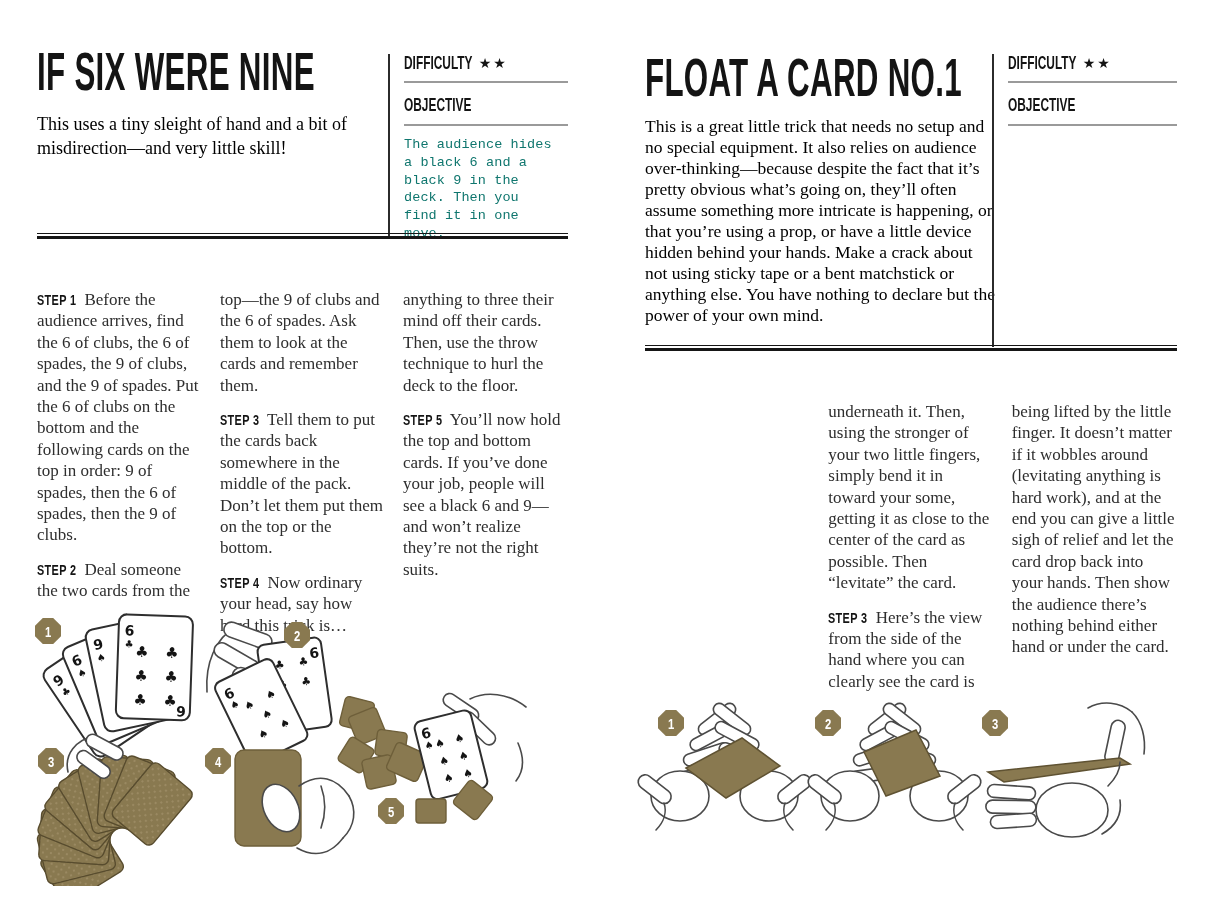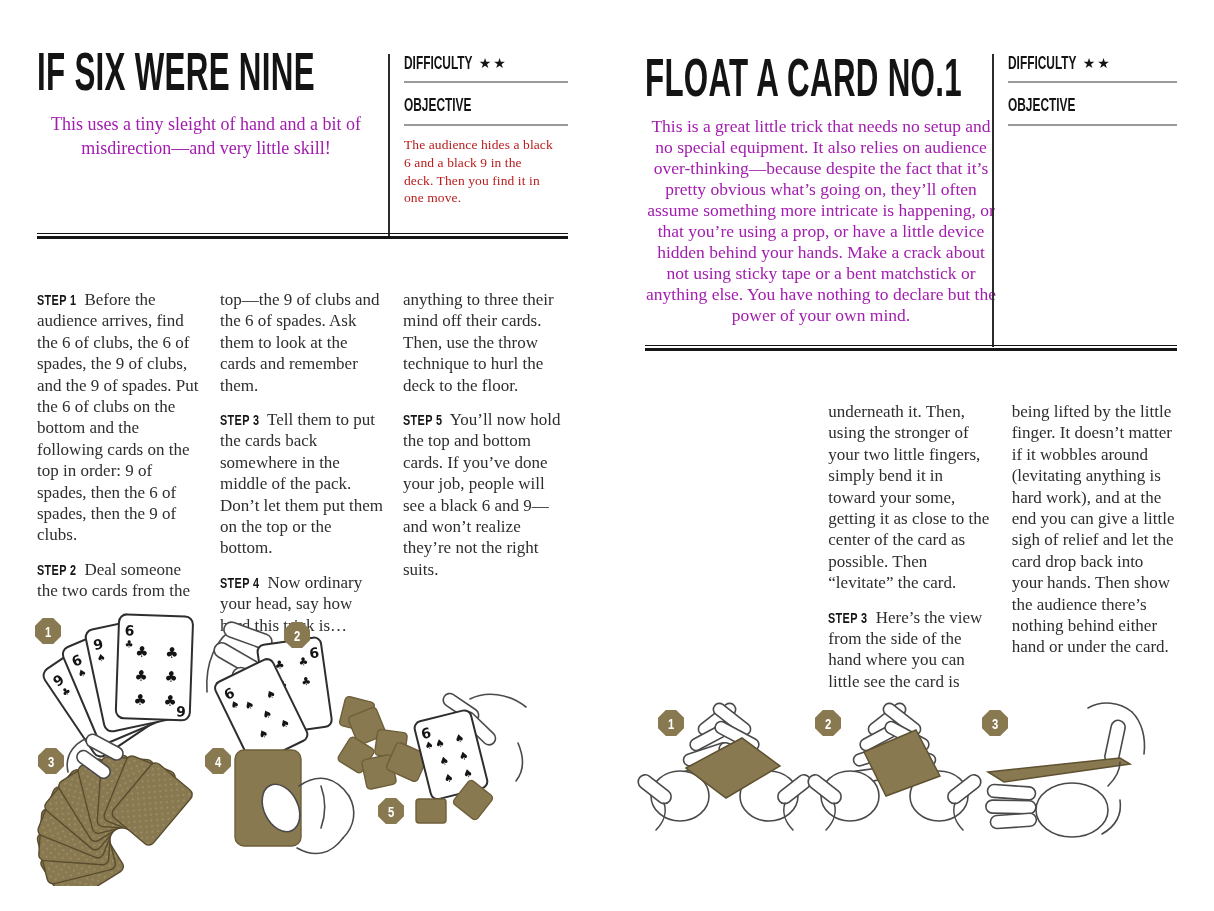--- a/index.html
+++ b/index.html
@@ -19,25 +19,25 @@
   .sb-h {
     font-family:"Liberation Sans", sans-serif; font-weight:700; font-size:17.5px;
     color:#141414; display:inline-block; white-space:nowrap;
     transform:scaleX(.68); transform-origin:0 50%;
   }
   .diff-row { display:flex; align-items:center; height:22px; }
   .diff-row .sb-h { margin-right:-26px; }
   .stars { font-family:"DejaVu Sans", sans-serif; font-size:14px; color:#141414; letter-spacing:2px; }
   .srule { height:2px; background:#9a9a9a; margin:7px 0 10px; }
   .obj-text {
-    font-family:Liberation Serif, serif; font-size:13.5px; line-height:1.32;
-    color:#b91c1c; letter-spacing:.1px;
-  }
-
-  .intro { font-size:18px; line-height:1.22; color:#a21caf;text-align:center; }
+    font-family:Liberation Mono, monospace; font-size:13.5px; line-height:1.32;
+    color:#0f766e; letter-spacing:.1px;
+  }
+
+  .intro { font-size:18px; line-height:1.22; color:#000000; }
   .intro-left { font-size:18px; line-height:1.35; }
 
   .vline { width:2px; background:#2b2b2b; }
   .double-rule { border-top:1.5px solid #161616; border-bottom:3px solid #161616; height:6px; }
 
   .cols { display:flex; gap:18px;margin-top:28px; }
   .col { flex:1 1 0; }
   .step-p { font-size:17px; line-height:1.26; margin-bottom:13px; color:#2e2e2e; }
   .step-label {
     font-family:"Liberation Sans", sans-serif; font-weight:700; font-size:15.5px;
@@ -291,21 +291,21 @@
       <div class="srule"></div>
     </aside>
 
     <div class="abs double-rule" style="left:645px;top:345px;width:532px;"></div>
 
     <div class="abs cols" style="left:645px;top:373px;width:532px;">
       <div class="col">
       </div>
       <div class="col">
         <p class="step-p"> <span>underneath it. Then, using the stronger of your two little fingers, simply bend it in toward your some, getting it as close to the center of the card as possible. Then “levitate” the card.</span></p>
-        <p class="step-p"><span class="step-label">STEP 3</span> <span>Here’s the view from the side of the hand where you can little see the card is</span></p>
+        <p class="step-p"><span class="step-label">STEP 3</span> <span>Here’s the view from the side of the hand where you can clearly see the card is</span></p>
       </div>
       <div class="col">
         <p class="step-p"> <span>being lifted by the little finger. It doesn’t matter if it wobbles around (levitating anything is hard work), and at the end you can give a little sigh of relief and let the card drop back into your hands. Then show the audience there’s nothing behind either hand or under the card.</span></p>
       </div>
     </div>
 
     <div class="badge" style="left:658px;top:710px;">
         <span>1</span>
       </div>
     <div class="badge" style="left:815px;top:710px;">

